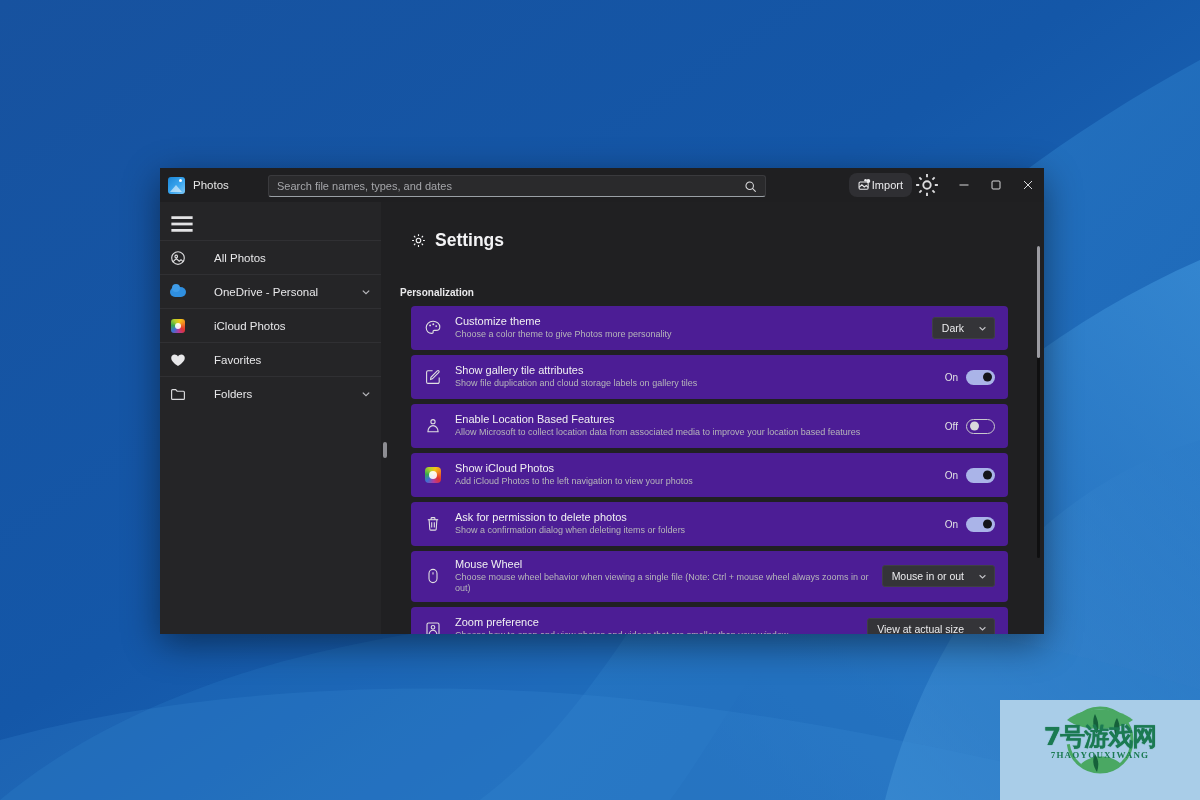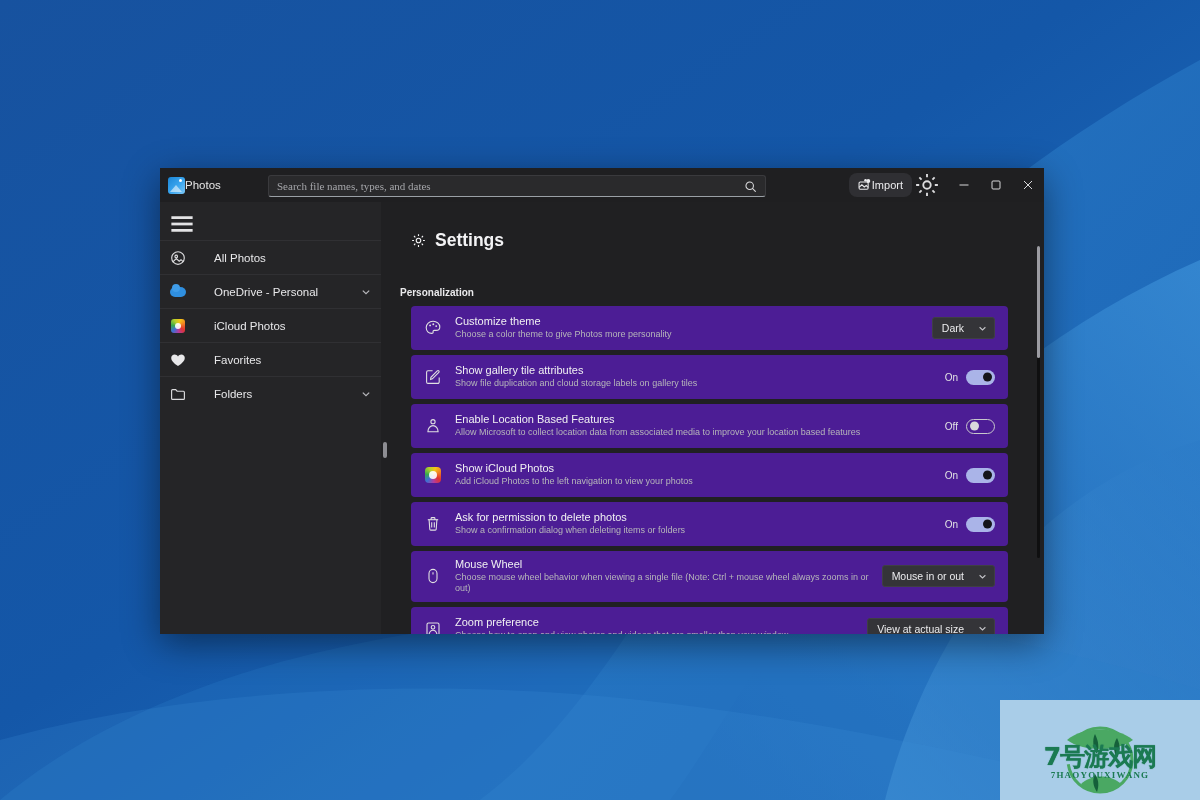--- a/index.html
+++ b/index.html
@@ -12,21 +12,21 @@
 
   
   #wallpaper { position: absolute; inset: 0; }
   #wallpaper svg { display: block; width: 1200px; height: 800px; }
 
   
   #watermark {
     position: absolute; left: 1000px; top: 700px;
     width: 200px; height: 100px;
     background: #a9cde8;
-    display: flex; align-items: center; justify-content: flex-end;
+    display: flex; align-items: center; justify-content: flex-start;
     flex-direction: column;
     overflow: hidden;
   }
   #watermark .wm-wrap { position: relative; width: 180px; height: 80px; }
   #watermark .wm-leaf {
     position: absolute; width: 150px; height: 76px; left: 15px; top: 2px;
   }
   #watermark .wm-text {
     position: absolute; left: 0; top: 20px; width: 180px;
     text-align: center;
@@ -53,21 +53,21 @@
     overflow: hidden;
     box-shadow: 0 10px 34px rgba(0,0,0,.45);
   }
 
   
   .titlebar {
     height: 34px; background: #1f1f21;
     display: flex; align-items: center;
     position: relative;
   }
-  .brand { display: flex; align-items: center; padding-left: 8px; width: 108px; }
+  .brand { display: flex; align-items: center; gap: 8px; padding-left: 8px; width: 108px; }
   .brand-icon {
     width: 17px; height: 17px; border-radius: 3px;
     background: linear-gradient(135deg,#1b85d6 0%,#3aa6ef 55%,#7ec8f7 100%);
     position: relative; flex: none;
   }
   .brand-icon::after {
     content:""; position:absolute; right:3px; top:2.5px;
     width:3px; height:3px; border-radius:50%; background:#fff;
   }
   .brand-icon::before {
@@ -84,21 +84,21 @@
     width: 498px; height: 22px;
     background: #2a2a2c;
     border: 1px solid #3a3a3d;
     border-bottom: 1.5px solid #9aa0a6;
     border-radius: 3px;
     display: flex; align-items: center;
     padding: 0 8px;
   }
   .searchbox input {
     flex: 1; background: transparent; border: none; outline: none;
-    color: #cfcfd2; font-size: 11px; font-family: Liberation Serif, serif;
+    color: #cfcfd2; font-size: 11px; font-family: Liberation Sans, sans-serif;
   }
   .searchbox input::placeholder { color: #a5a6aa; }
   .search-icon { width: 13px; height: 13px; flex: none; color: #dcdcde; }
 
   .tb-right {
     position: absolute; right: 0; top: 0; height: 34px;
     display: flex; align-items: center;
   }
   .import-btn {
     display: flex; align-items: center; 

